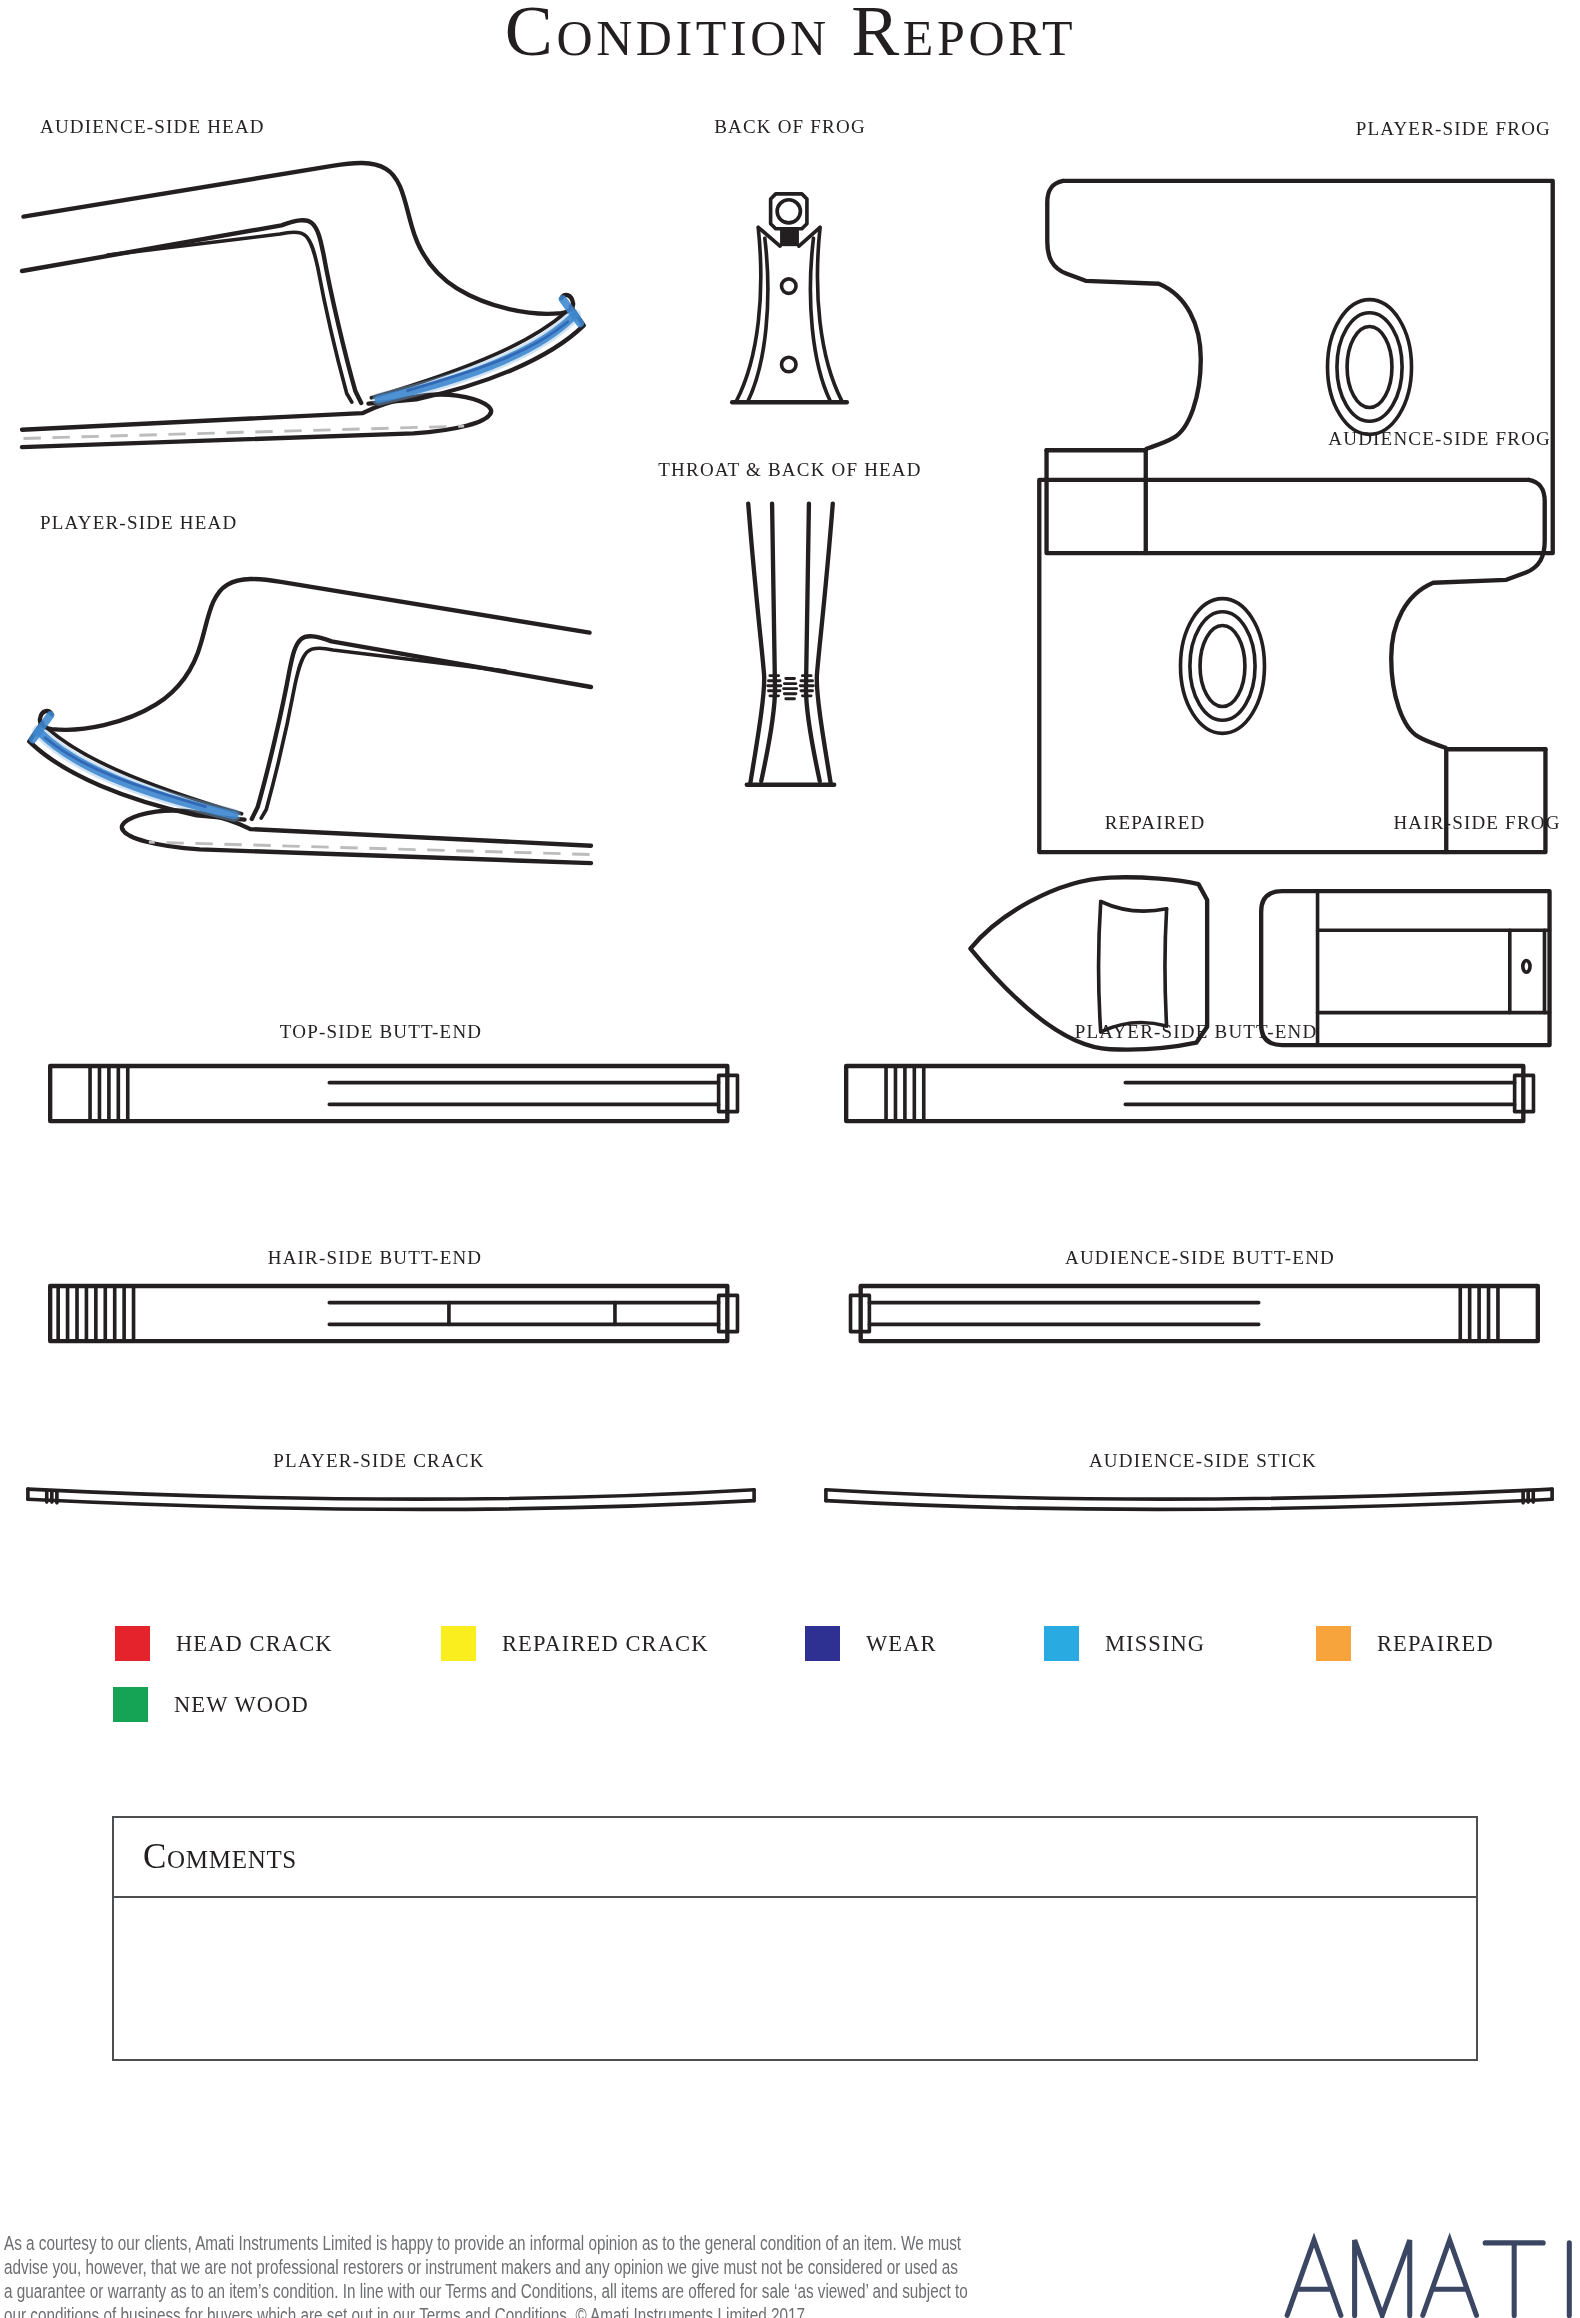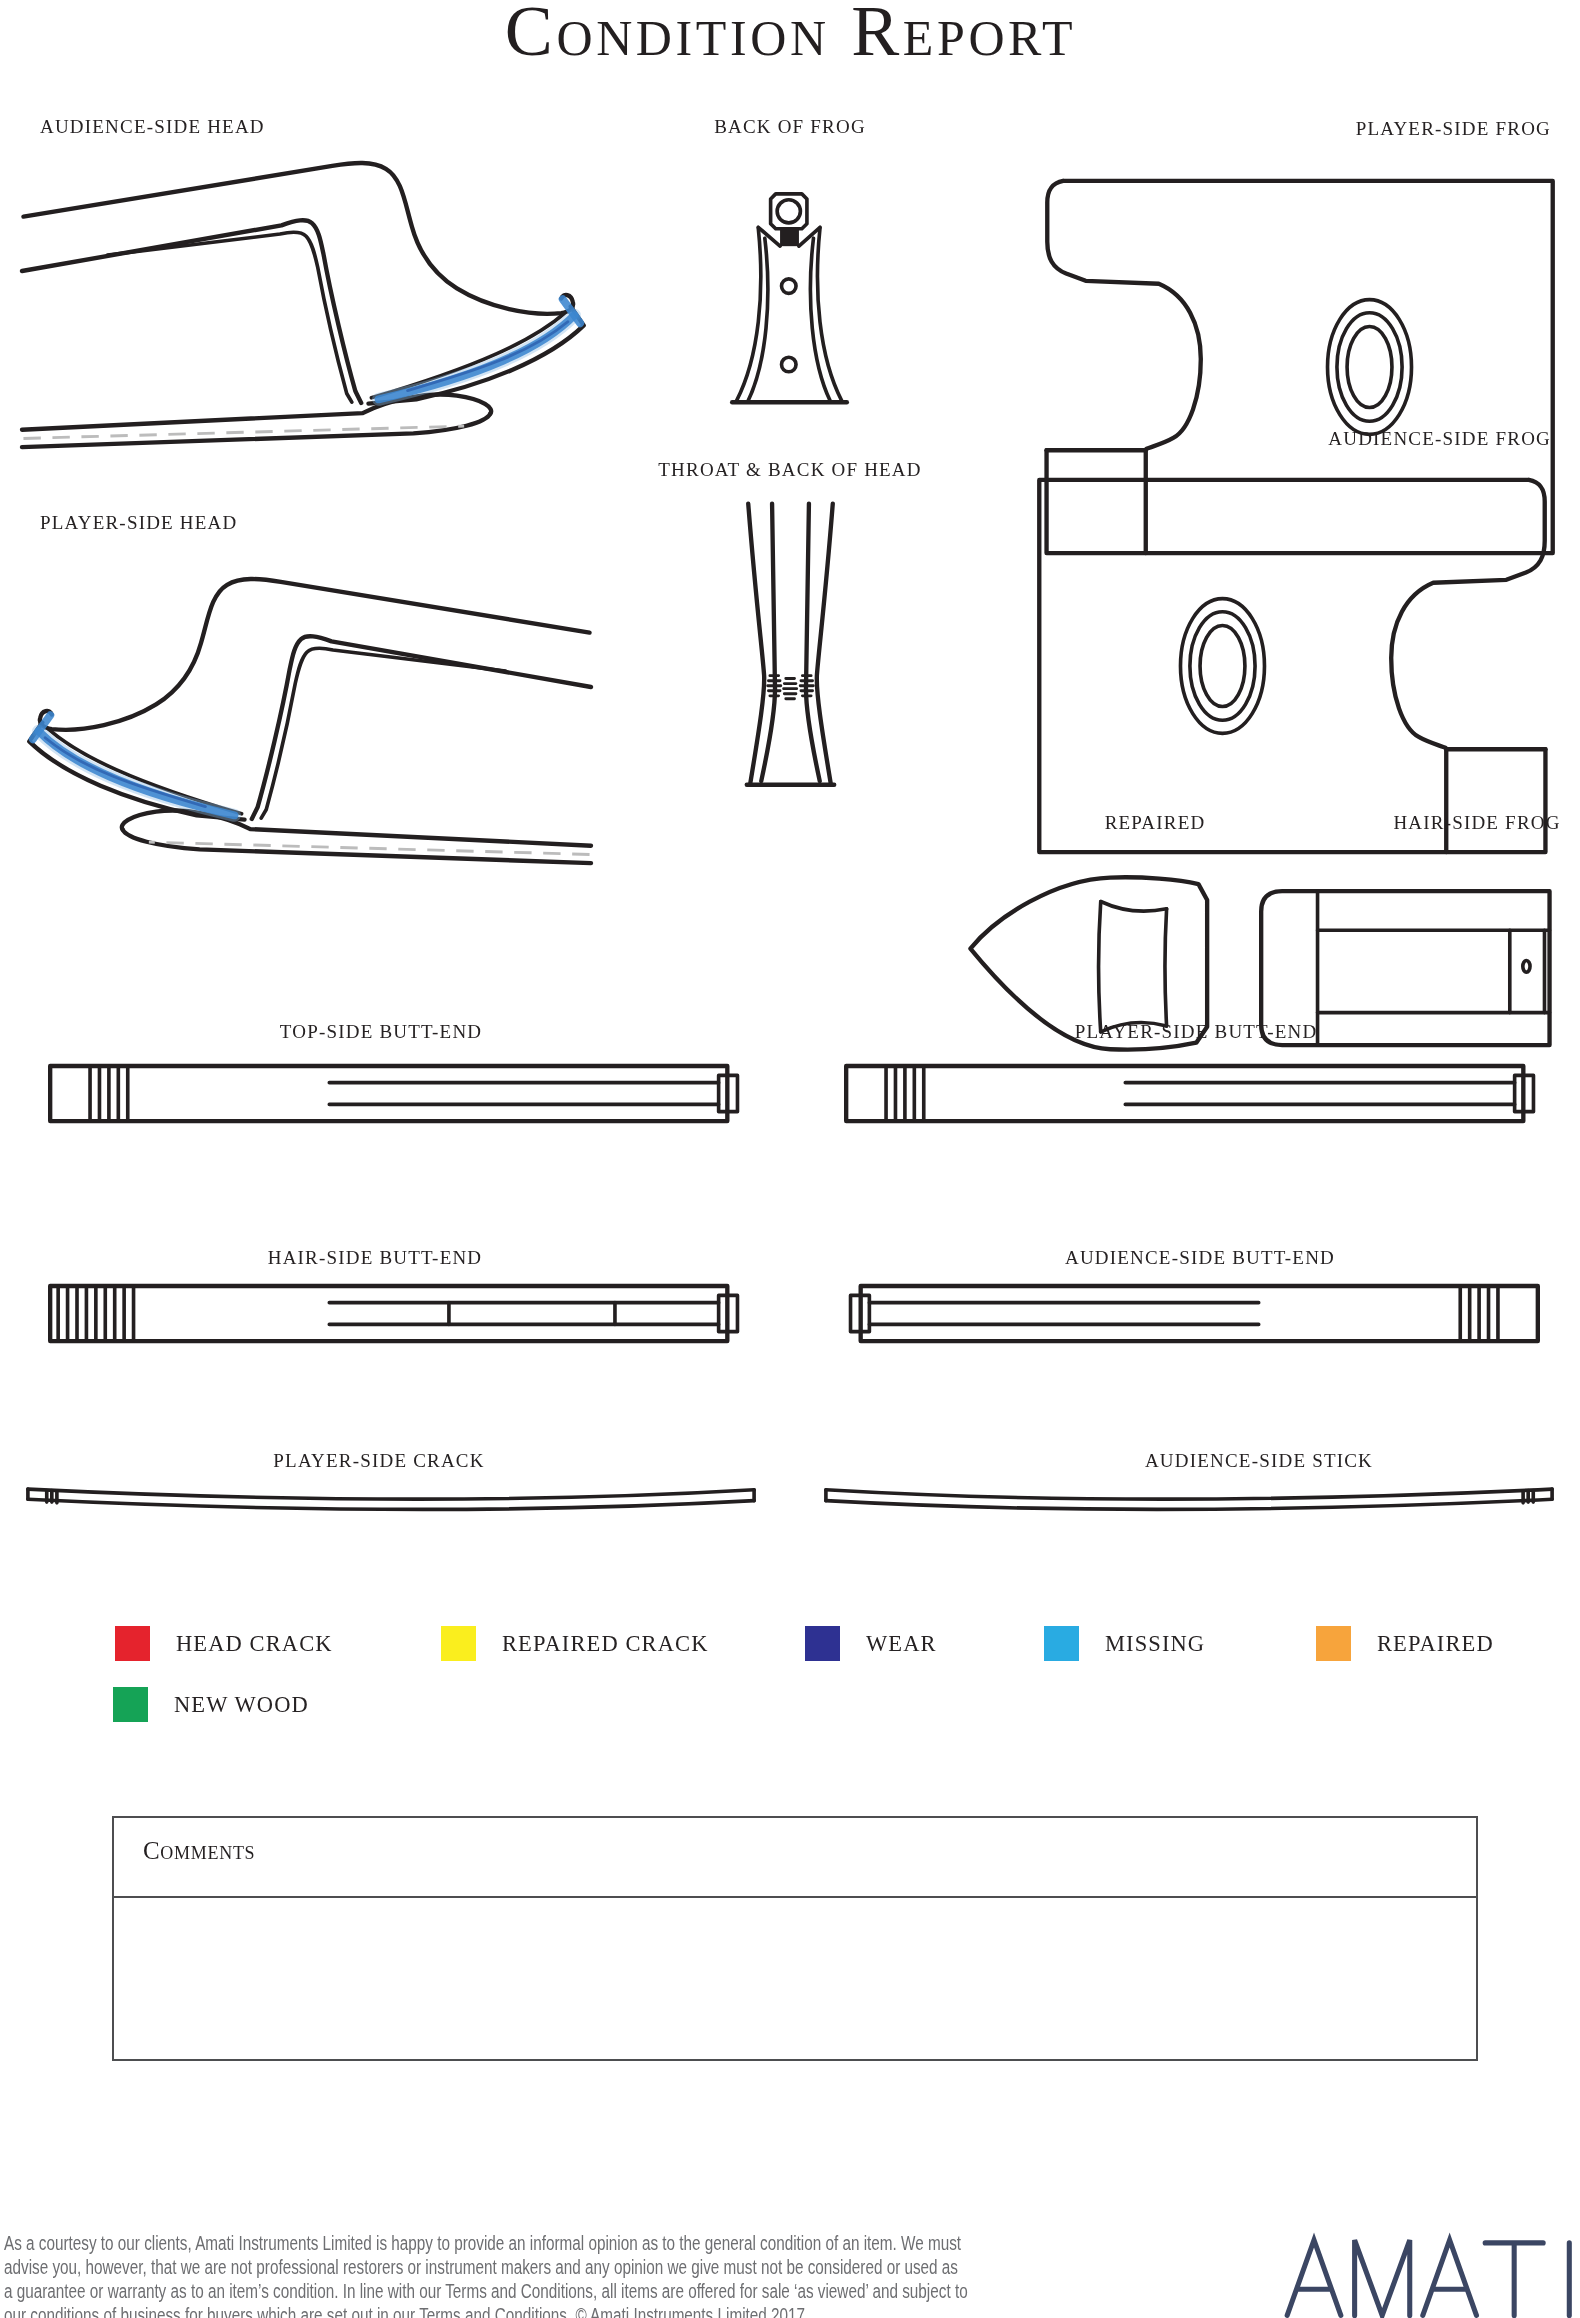--- a/index.html
+++ b/index.html
@@ -20,21 +20,21 @@
   .blu2{fill:none;stroke:#8ab7e3;stroke-width:18;opacity:.38;stroke-linecap:round;}
   .blu1{fill:none;stroke:#3c86cf;stroke-width:11;opacity:.88;stroke-linecap:round;}
   .blu3{fill:none;stroke:#2a5fae;stroke-width:4;opacity:.8;stroke-linecap:round;}
   .legend-item{position:absolute;height:35px;}
   .swatch{position:absolute;width:35px;height:35px;top:0;left:0;}
   .legend-label{position:absolute;left:61px;top:0;line-height:35px;font-size:22.5px;
       letter-spacing:1.1px;color:#262223;white-space:nowrap;}
   .comments-box{position:absolute;left:112px;top:1816px;width:1366px;height:245px;
       border:2.2px solid #4d4e50;box-sizing:border-box;}
   .comments-header{height:80px;border-bottom:2.2px solid #4d4e50;box-sizing:border-box;}
-  .comments-title{font-variant:small-caps;font-size:25px;letter-spacing:0.7px;
+  .comments-title{font-variant:small-caps;font-size:35px;letter-spacing:0.7px;
       padding:19px 0 0 29px;color:#231f20;}
   .comments-input{height:161px;width:100%;outline:none;font-size:22px;padding:7.2px 14.5px;
       box-sizing:border-box;font-family:"Liberation Serif",serif;}
   .footer-text{position:absolute;left:3.6px;top:2231px;width:1305px;color:#6d6e71;
       font-family:"Liberation Sans",sans-serif;font-size:19.6px;line-height:24px;
       transform:scaleX(0.78);transform-origin:left top;}
 </style>
 </head>
 <body>
 
@@ -98,21 +98,21 @@
 <div class="lbl" style="right:30px;top:428px;">AUDIENCE-SIDE FROG</div>
 <div class="lbl" style="left:40px;top:512px;">PLAYER-SIDE HEAD</div>
 <div class="lbl lbl-c" style="left:790px;top:459px;">THROAT &amp; BACK OF HEAD</div>
 <div class="lbl lbl-c" style="left:1155px;top:812px;">REPAIRED</div>
 <div class="lbl lbl-c" style="left:1477px;top:812px;">HAIR-SIDE FROG</div>
 <div class="lbl lbl-c" style="left:381px;top:1021px;">TOP-SIDE BUTT-END</div>
 <div class="lbl lbl-c" style="left:1196px;top:1021px;">PLAYER-SIDE BUTT-END</div>
 <div class="lbl lbl-c" style="left:375px;top:1247px;">HAIR-SIDE BUTT-END</div>
 <div class="lbl lbl-c" style="left:1200px;top:1247px;">AUDIENCE-SIDE BUTT-END</div>
 <div class="lbl lbl-c" style="left:379px;top:1450px;">PLAYER-SIDE CRACK</div>
-<div class="lbl lbl-c" style="left:1259px;top:1450px;">AUDIENCE-SIDE STICK</div>
+<div class="lbl lbl-c" style="left:1203px;top:1450px;">AUDIENCE-SIDE STICK</div>
 
 <svg style="left:22px;top:144px;" width="569" height="312" viewBox="0 0 785 430">
     <use href="#headShape"></use>
   </svg>
 
 <svg style="left:22px;top:560px;" width="569" height="312" viewBox="0 0 785 430">
   <use href="#headShape" transform="translate(785,0) scale(-1,1)"></use>
 </svg>
 
 <svg style="left:727px;top:183px;" width="125" height="228" viewBox="0 0 172 314">

